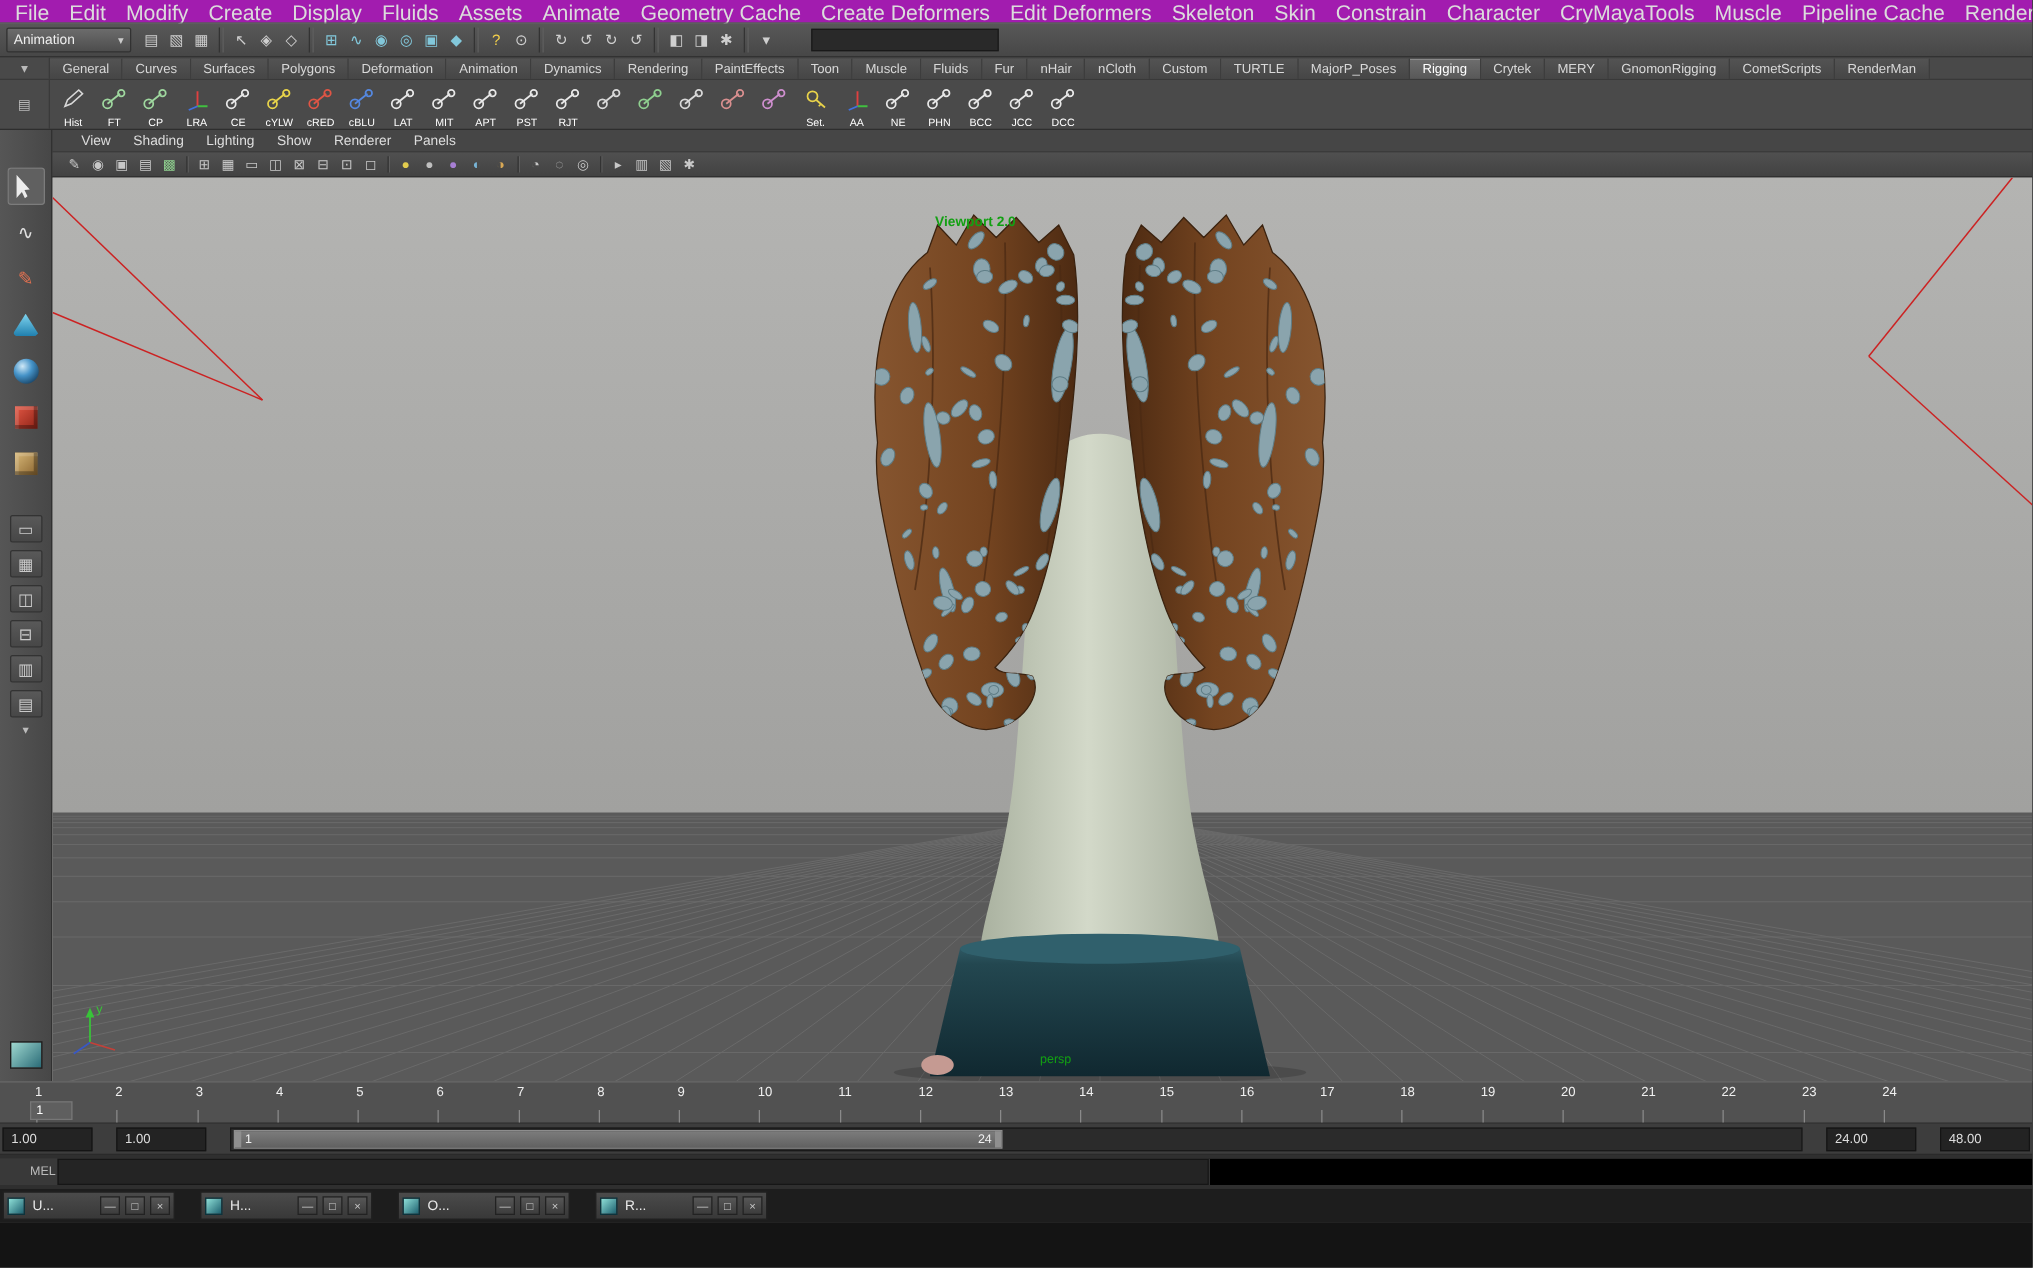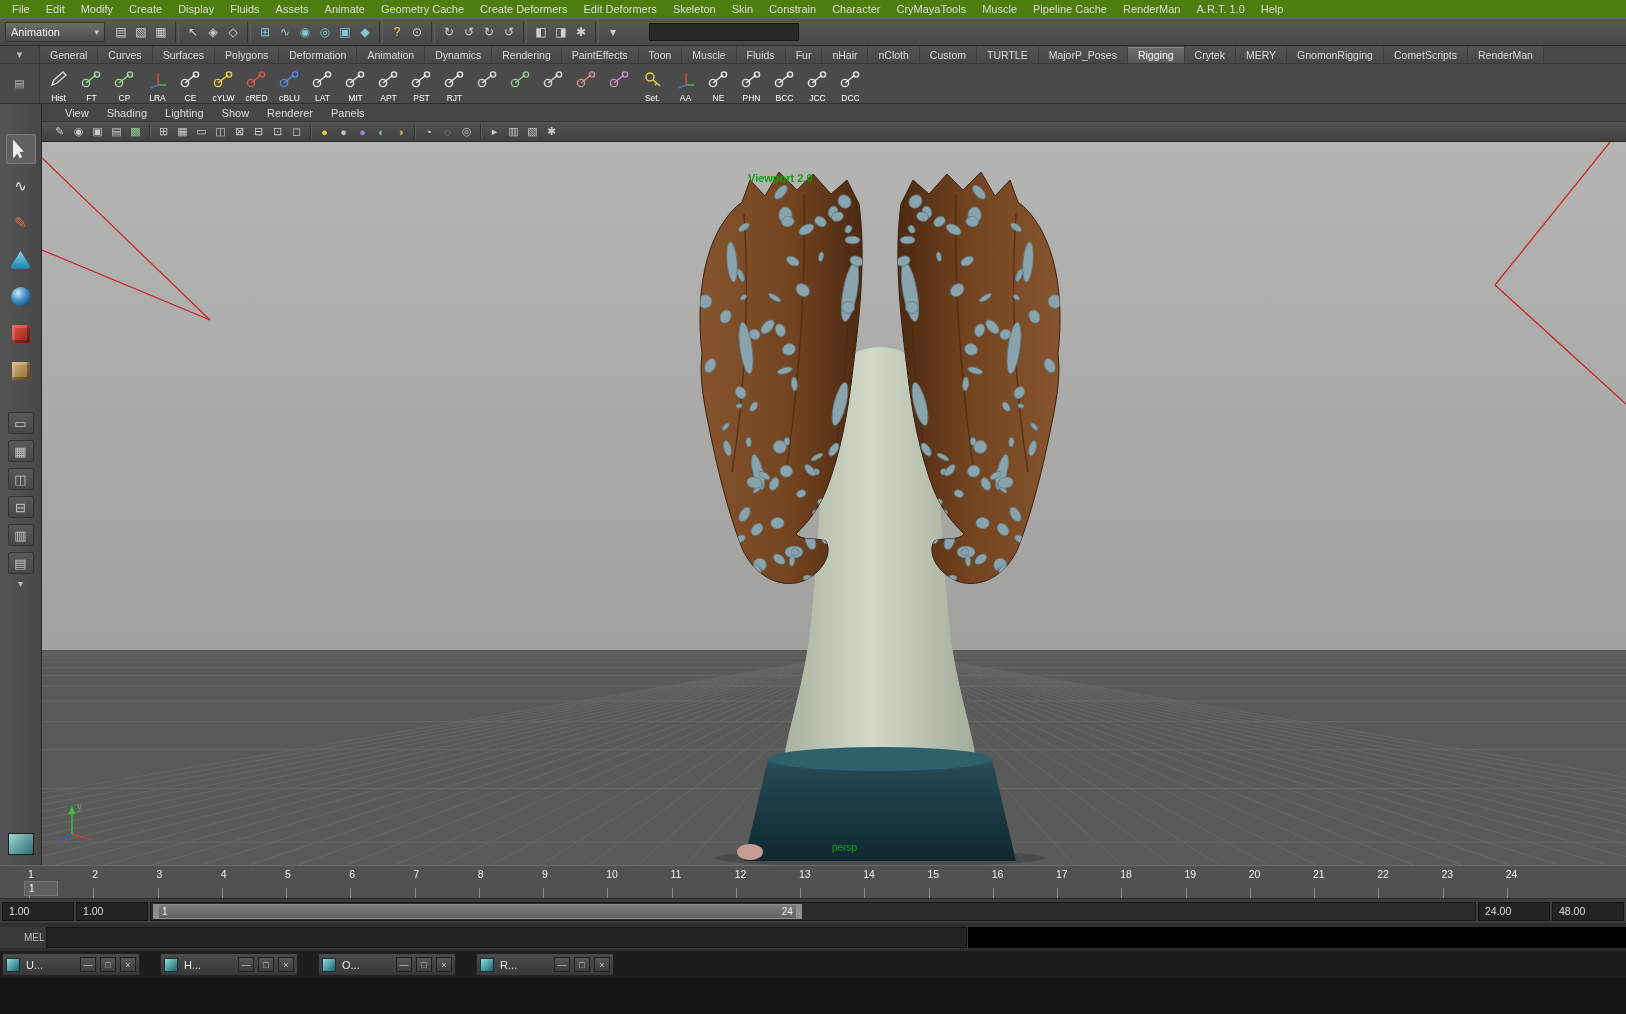--- a/index.html
+++ b/index.html
@@ -3,21 +3,21 @@
 <meta charset="utf-8">
 <style>
   * { box-sizing: border-box; margin: 0; padding: 0; }
   html,body { background:#1a1a1a; }
   #app {
     width:1626px; height:1014px; display:flex; flex-direction:column;
     font-family:"Liberation Sans", sans-serif; background:#454545;
     overflow:hidden; user-select:none; color:#ddd; position:relative;
   }
   
-  #menubar { height:18px; background:#4d7c0f; display:flex; align-items:center; padding-left:4px; font-size:11px; color:#dcdcdc; }
+  #menubar { height:18px; background:#a21caf; display:flex; padding-left:4px; font-size:17px; color:#dcdcdc; }
   .menu-item { padding:1px 8px; white-space:nowrap; cursor:default; }
   
   #statusline { height:28px; background:linear-gradient(#585858,#474747); border-top:1px solid #666; border-bottom:1px solid #2d2d2d; display:flex; align-items:center; padding:0 5px; }
   .menuset { width:100px; height:20px; background:linear-gradient(#6c6c6c,#4d4d4d); border:1px solid #323232; border-radius:2px; font-size:11px; color:#eee; display:flex; align-items:center; justify-content:space-between; padding:0 5px; margin-right:6px; }
   .menuset .dd { color:#ccc; font-size:9px; }
   #status-icons { display:flex; align-items:center; }
   .sicon { width:20px; height:20px; display:flex; align-items:center; justify-content:center; font-size:12px; color:#cfcfcf; }
   .vsep { width:4px; height:20px; margin:0 4px; border-left:1px solid #333; border-right:1px solid #5f5f5f; }
   #numeric-input { width:150px; height:18px; margin-left:26px; background:#292929; border:1px solid #191919; color:#ddd; font-size:11px; padding:0 5px; }
   
@@ -62,21 +62,21 @@
   .vp-label { position:absolute; color:#13a013; font-size:11px; font-weight:bold; }
   #vp-label { left:706px; top:30px; }
   #cam-label { left:742px; bottom:12px; font-weight:normal; font-size:10px;padding-left:48px; }
   
   #ruler { height:34px; background:#515151; border-top:1px solid #6a6a6a; border-bottom:1px solid #2c2c2c; position:relative; }
   #ruler-numbers { display:flex; height:100%; padding-left:28px; padding-right:56px; }
   .ruler-cell { flex:1; position:relative; padding-top:2px; font-size:10.5px; color:#f0f0f0; }
   .ruler-cell::before { content:""; position:absolute; left:1px; bottom:0; width:1px; height:10px; background:#8a8a8a; }
   #playhead { position:absolute; left:24px; bottom:2px; width:34px; height:15px; background:#5f5f5f; border:1px solid #777; color:#fff; font-size:10px; display:flex; align-items:center; padding-left:4px; }
   
-  #range { height:25px; background:#3d3d3d; border-bottom:1px solid #2a2a2a; display:flex; align-items:center; gap:2px; padding:0 2px; }
+  #range { height:25px; background:#3d3d3d; border-bottom:1px solid #2a2a2a; display:flex; align-items:center; gap:19px; padding:0 2px; }
   .rfield { width:72px; height:19px; background:#232323; border:1px solid #141414; color:#ddd; font-size:10.5px; padding:0 6px; }
   #range-track { flex:1; height:19px; background:#2b2b2b; border:1px solid #191919; position:relative; }
   #range-bar { position:absolute; left:2px; top:1px; bottom:1px; width:49%; background:linear-gradient(#7c7c7c,#616161); border:1px solid #8d8d8d; display:flex; justify-content:space-between; align-items:center; font-size:10px; color:#f2f2f2; padding:0 8px; }
   #range-bar::before, #range-bar::after { content:""; position:absolute; top:0; bottom:0; width:5px; background:#8f8f8f; }
   #range-bar::before { left:0; } #range-bar::after { right:0; }
   .gap { height:3px; background:#2f2f2f; }
   
   #cmdline { height:21px; display:flex; background:#393939; }
   #mel-label { width:46px; display:flex; align-items:center; padding-left:24px; font-size:10px; color:#bbb; }
   #cmd-input { flex:58 1 0; background:#242424; border:1px solid #161616; color:#ddd; font-size:11px; padding:0 5px; }

